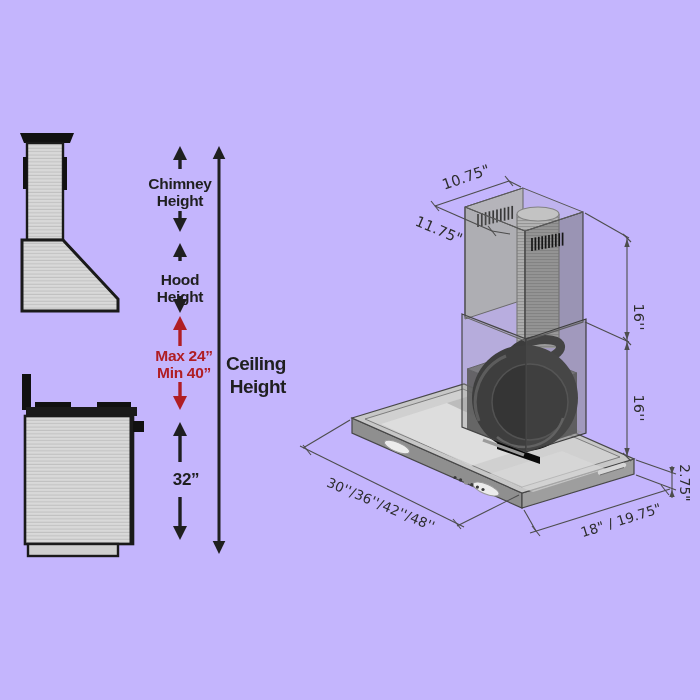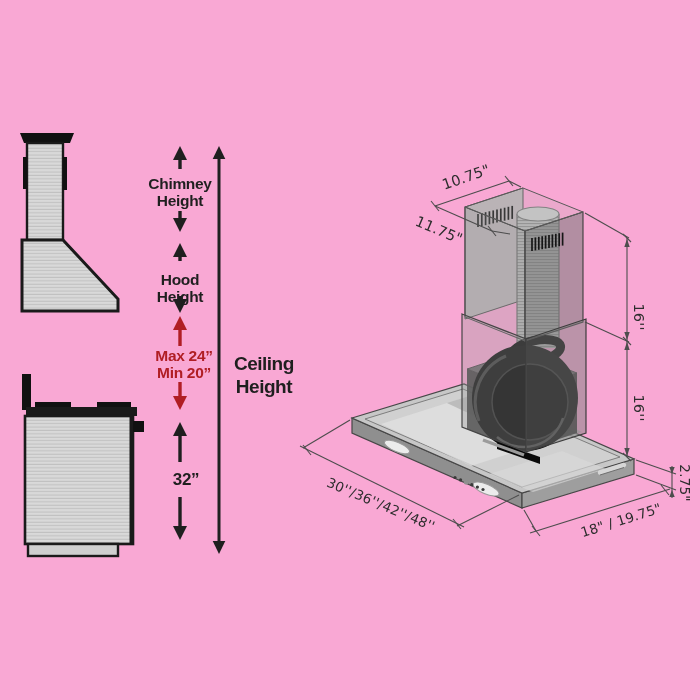--- a/index.html
+++ b/index.html
@@ -2,35 +2,35 @@
 <html><head>
 <meta charset="utf-8">
 <style>
   :root{
     --ink:#1f1f1f;
     --accent-red:#b01e24;
     --dim-ink:#2d2d2d;
   }
   html,body{margin:0;padding:0;background:#ffffff;}
   .stage{
-    position:relative;width:700px;height:700px;background:#f9a8d4;overflow:hidden;
+    position:relative;width:700px;height:700px;background:#c4b5fd;overflow:hidden;
     font-family:"Liberation Sans",sans-serif;
   }
   .stage svg{position:absolute;left:0;top:0;}
   .lbl{
     position:absolute;transform:translate(-50%,-50%);
     font-weight:700;color:var(--ink);white-space:nowrap;text-align:center;
     letter-spacing:-0.3px;
   }
   .lbl .ln{display:block;}
   .two15{font-size:15.5px;line-height:16.5px;}
   .red{color:var(--accent-red);font-size:15.5px;}
   .ceiling{
-    transform:translate(0,-50%);text-align:center;
-    font-size:19px;line-height:22.5px;letter-spacing:-0.5px;margin-left:8px;
+    transform:translate(0,-50%);text-align:right;
+    font-size:19px;line-height:22.5px;letter-spacing:-0.5px;
   }
   .big36{font-size:17px;}
   .dim{
     position:absolute;white-space:nowrap;
     font-family:"DejaVu Sans",sans-serif;font-weight:400;color:var(--dim-ink);
     letter-spacing:0.2px;
   }
 </style>
 </head>
 <body>
@@ -219,21 +219,21 @@
   <span class="ln">Chimney</span>
   <span class="ln">Height</span>
 </div>
 
 <div class="lbl two15" style="left:180px;top:288px">
   <span class="ln">Hood</span>
   <span class="ln">Height</span>
 </div>
 
 <div class="lbl red" style="left:184px;top:356px">Max 24”</div>
-<div class="lbl red" style="left:184px;top:373px">Min 20”</div>
+<div class="lbl red" style="left:184px;top:373px">Min 40”</div>
 
 <div class="lbl ceiling" style="left:226px;top:375px">
   <span class="ln">Ceiling</span>
   <span class="ln">Height</span>
 </div>
 
 <div class="lbl big36" style="left:186px;top:480px">32”</div>
 
 <div class="dim" style="left:466px;top:177px;font-size:14.5px;transform:translate(-50%,-50%) rotate(-19deg)">10.75"</div>
 

